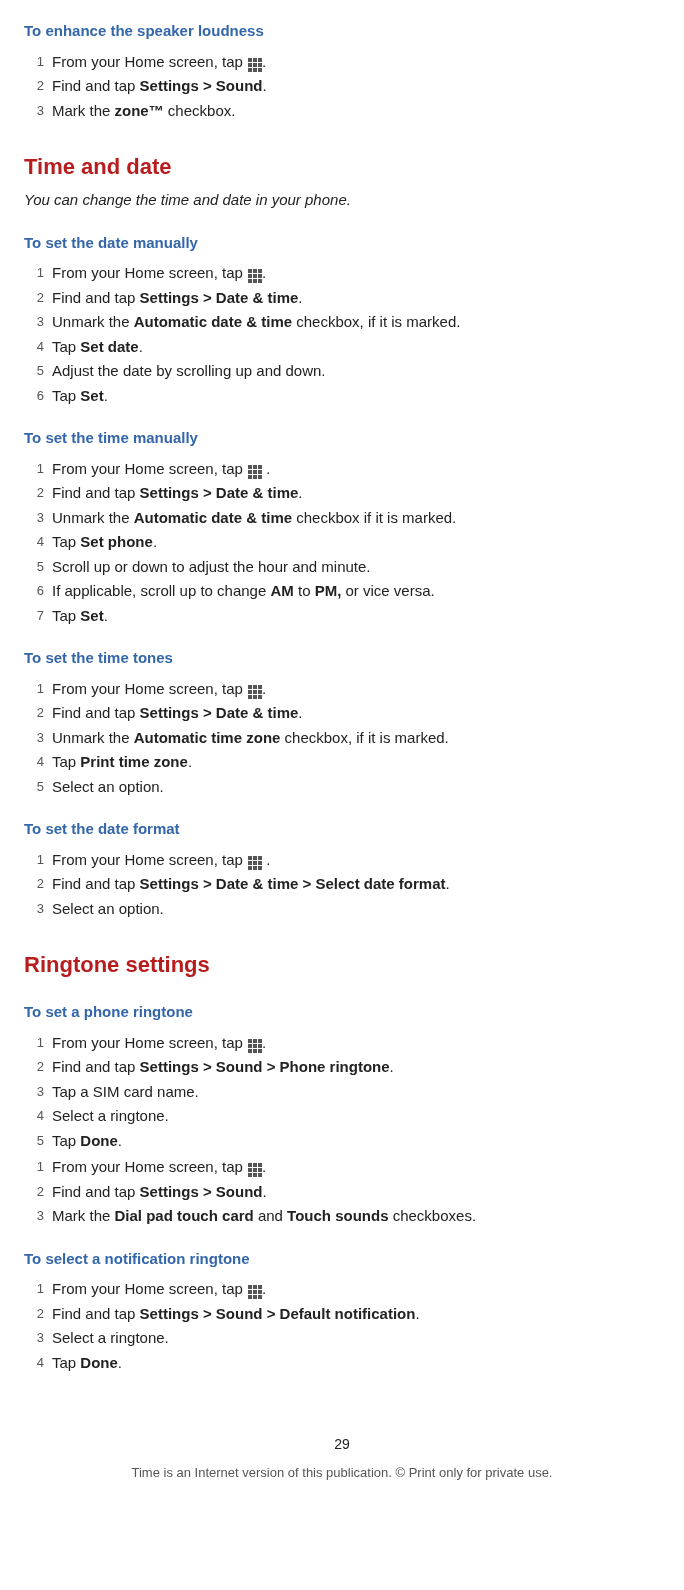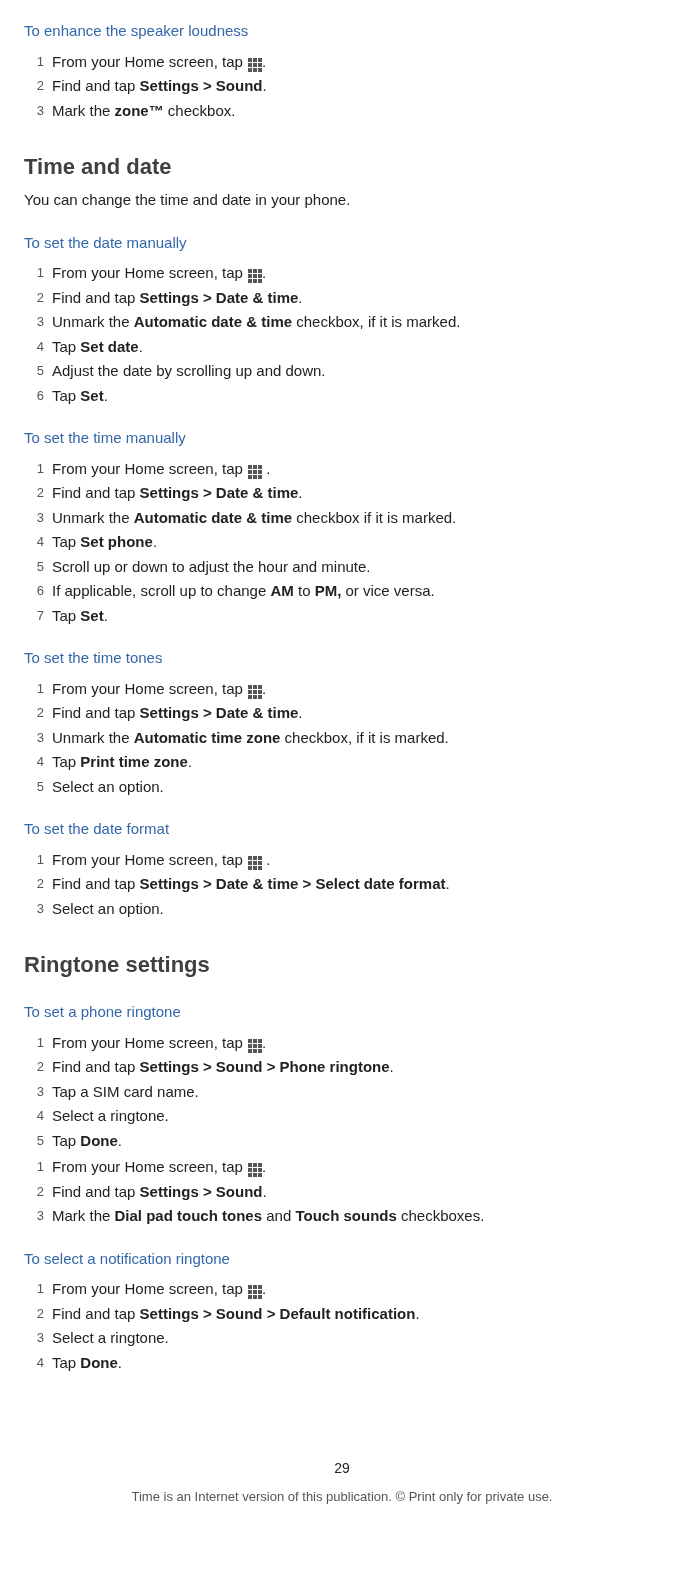--- a/index.html
+++ b/index.html
@@ -15,35 +15,36 @@
       font-family: Arial, sans-serif;
       font-size: 15px;
       color: #222222;
       line-height: 1.5;
       padding: 0 24px 40px 24px;
     }
 
     .section-heading {
       font-size: 22px;
       font-weight: bold;
-      color: #404040;
+      color: #b91c1c;
       margin-top: 28px;
       margin-bottom: 6px;
     }
 
     .section-intro {
       font-size: 15px;
       color: #222222;
       margin-bottom: 16px;
+      font-style: italic;
     }
 
     .subsection-heading {
       font-size: 15px;
       color: #3366aa;
-      font-weight: normal;
+      font-weight: bold;
       margin-top: 20px;
       margin-bottom: 8px;
     }
 
     .steps-list {
       list-style: none;
       padding: 0;
       margin: 0 0 4px 0;
     }
 
@@ -66,21 +67,21 @@
     .step-text {
       flex: 1;
     }
 
     strong, b {
       font-weight: bold;
     }
 
     .footer {
       text-align: center;
-      margin-top: 84px;
+      margin-top: 60px;
       font-size: 13px;
       color: #555555;
     }
 
     .page-num {
       font-size: 14px;
       color: #222222;
       margin-bottom: 8px;
     }
 
@@ -325,21 +326,21 @@
               <rect x="5" y="10" width="4" height="4"></rect>
               <rect x="10" y="10" width="4" height="4"></rect>
             </svg></span>.</span>
     </li>
     <li>
       <span class="step-num">2</span>
       <span class="step-text">Find and tap <strong>Settings &gt; Sound</strong>.</span>
     </li>
     <li>
       <span class="step-num">3</span>
-      <span class="step-text">Mark the <strong>Dial pad touch tones</strong> and <strong>Touch sounds</strong> checkboxes.</span>
+      <span class="step-text">Mark the <strong>Dial pad touch card</strong> and <strong>Touch sounds</strong> checkboxes.</span>
     </li>
   </ol>
 
   <div class="subsection-heading">To select a notification ringtone</div>
   <ol class="steps-list">
     <li>
       <span class="step-num">1</span>
       <span class="step-text">From your Home screen, tap <span class="grid-icon"><svg viewBox="0 0 14 14" fill="#555" xmlns="http://www.w3.org/2000/svg">
               <rect x="0" y="0" width="4" height="4"></rect>
               <rect x="5" y="0" width="4" height="4"></rect>

